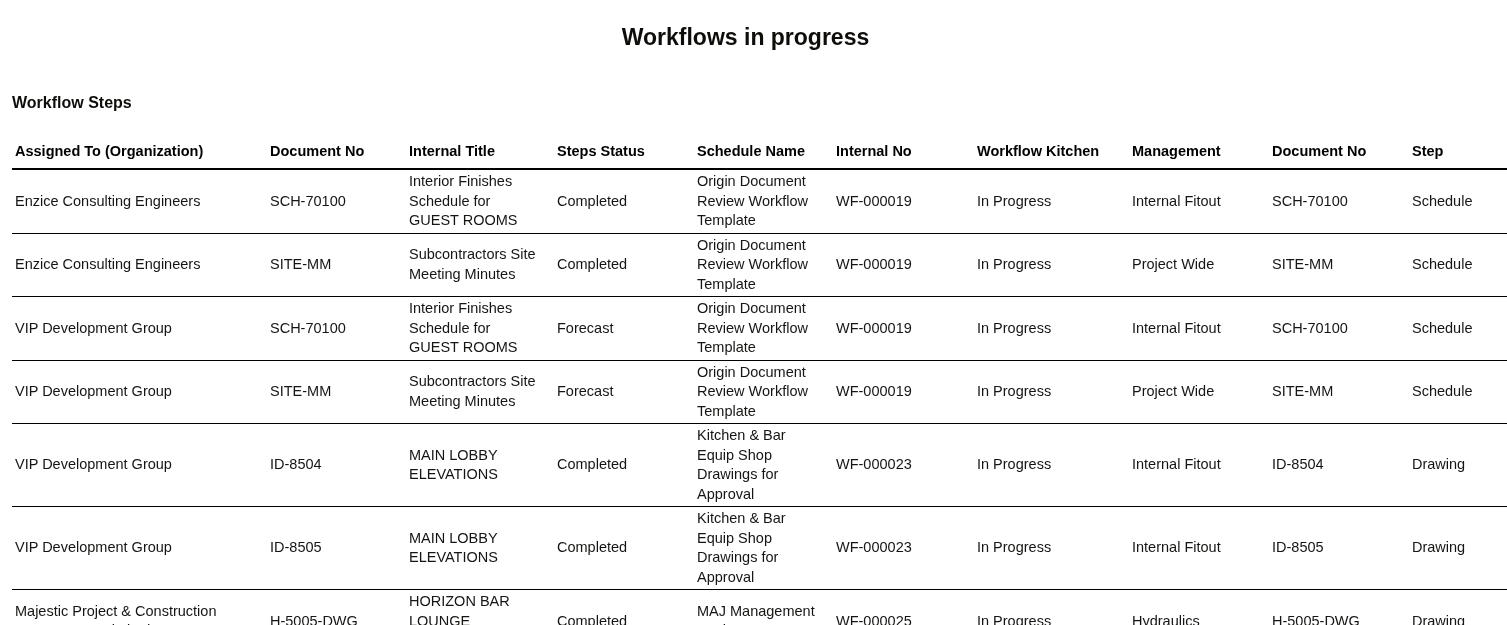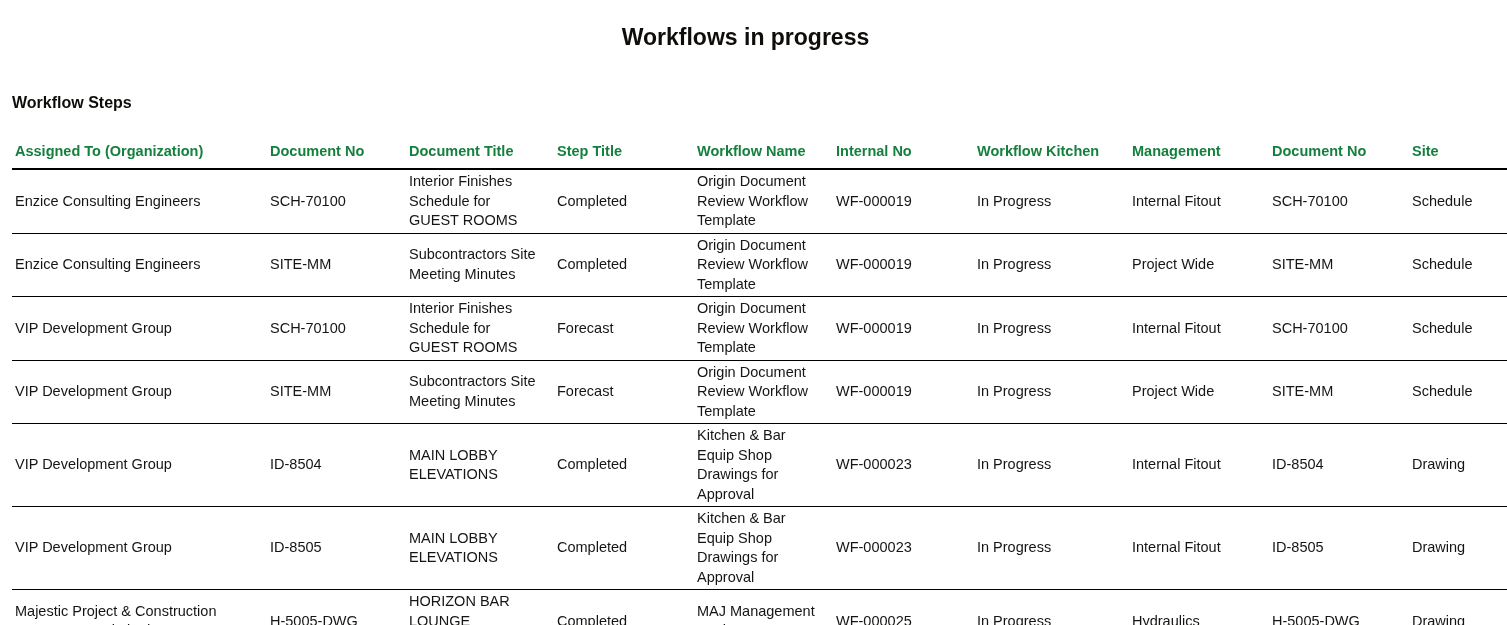--- a/index.html
+++ b/index.html
@@ -39,21 +39,21 @@
     margin: 24px 0 0 12px;
     font-size: 14.5px;
   }
   table.workflow-table th {
     text-align: left;
     font-weight: bold;
     font-size: 14.5px;
     padding: 6px 14px 9px 3px;
     border-bottom: 2px solid #000000;
     vertical-align: bottom;
-    color: #15803d;
+    color: #000000;
     white-space: nowrap;
     overflow: hidden;
   }
   table.workflow-table td {
     text-align: left;
     padding: 2px 14px 2px 3px;
     border-bottom: 1px solid #000000;
     vertical-align: middle;
     line-height: 19.5px;
     color: #161513;
@@ -95,28 +95,28 @@
       <col class="c6">
         <col class="c7">
         <col class="c8">
         <col class="c9">
         <col class="c10">
     </colgroup>
     <thead>
       <tr>
           <th>Assigned To (Organization)</th>
           <th>Document No</th>
-          <th>Document Title</th>
-          <th>Step Title</th>
-          <th>Workflow Name</th>
+          <th>Internal Title</th>
+          <th>Steps Status</th>
+          <th>Schedule Name</th>
           <th>Internal No</th>
           <th>Workflow Kitchen</th>
           <th>Management</th>
           <th>Document No</th>
-          <th>Site</th>
+          <th>Step</th>
         </tr>
     </thead>
     <tbody>
         <tr class="table-row">
           <td>Enzice Consulting Engineers</td>
           <td>SCH-70100</td>
           <td>Interior Finishes Schedule for GUEST ROOMS</td>
           <td>Completed</td>
           <td>Origin Document Review Workflow Template</td>
           <td>WF-000019</td>

